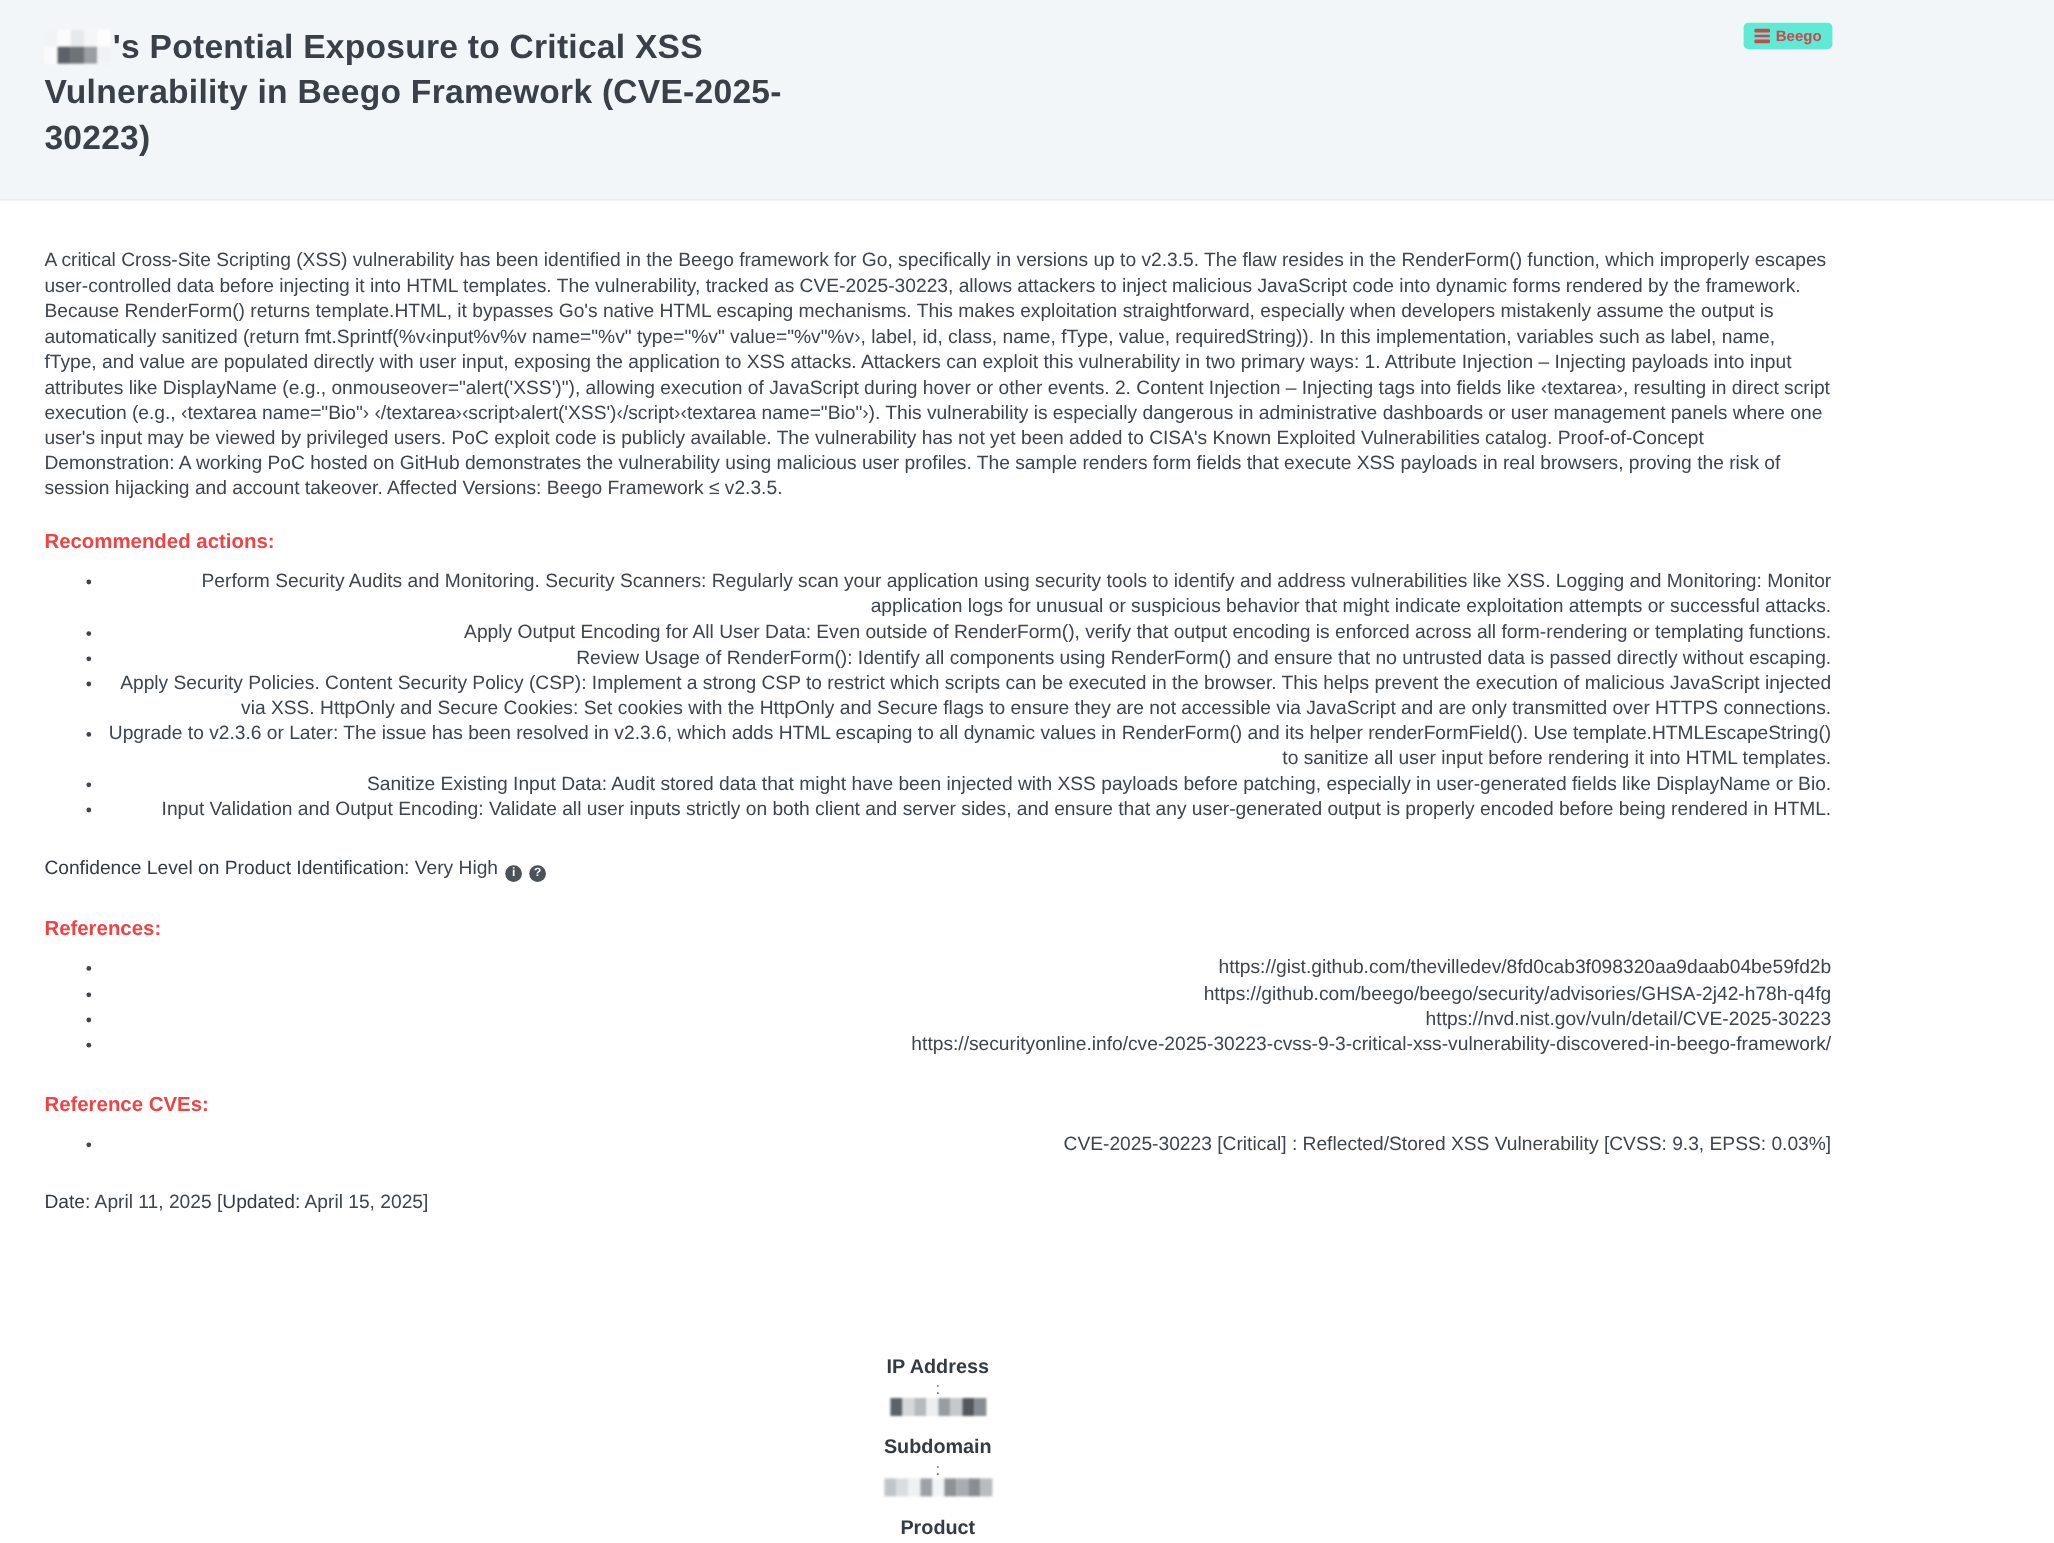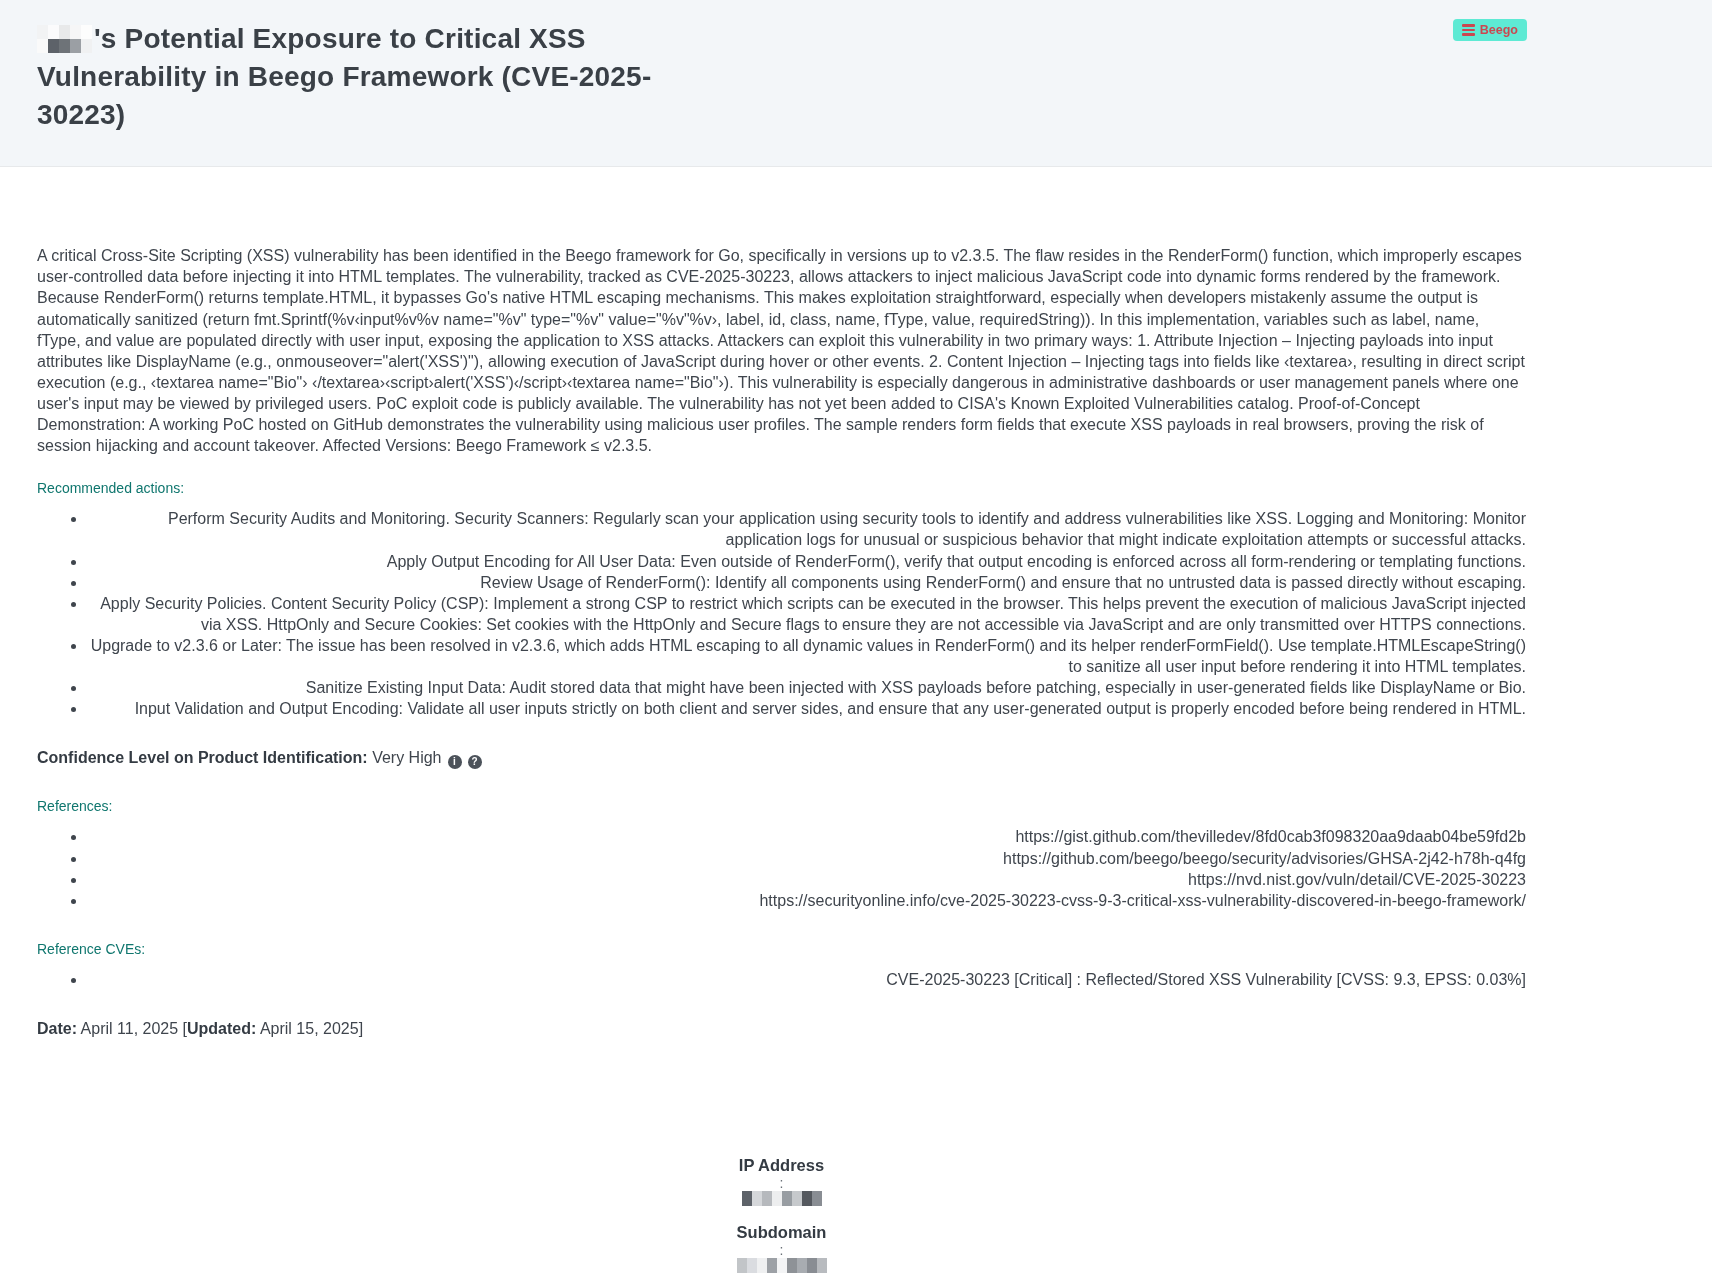--- a/index.html
+++ b/index.html
@@ -1,20 +1,20 @@
 <!DOCTYPE html>
 <html><head>
 <meta charset="utf-8">
 <style>
   html,body { margin:0; padding:0; background:#ffffff; }
   .page {
     width:1712px; height:1286px; box-sizing:border-box;
     display:flex; flex-direction:column;
     font-family:"Liberation Sans", sans-serif;
-    color:#3F454D; background:#ffffff; overflow:hidden;gap:38px;
+    color:#3F454D; background:#ffffff; overflow:hidden;
   }
   
   .header {
     background:#F3F6F9; border-bottom:1px solid #E7E9EB;
     padding:20px 37px 32px 37px; position:relative; flex:0 0 auto;
   }
   .title {
     margin:0; font-size:28px; font-weight:600; line-height:1.36;
     color:#3A4047; max-width:700px; letter-spacing:0.2px;
   }
@@ -28,25 +28,25 @@
     font-size:12.5px; font-weight:700;
     border-radius:4px; padding:4px 9px;
     display:flex; align-items:center; gap:5px;
   }
   .burger { width:13px; display:flex; flex-direction:column; gap:2px; }
   .burger i { height:2.5px; background:#CB4750; border-radius:1px; display:block; }
 
   
   .content { flex:1 1 auto; padding:40px 186px 0 37px; box-sizing:border-box; }
   .desc { margin:0 0 24px 0; font-size:16px; line-height:1.32; color:#3F454D; }
-  .sec-h { margin:0 0 12px 0; font-size:14px; font-weight:400; color:#0f766e; }
+  .sec-h { margin:0 0 12px 0; font-size:17px; font-weight:700; color:#ef4444; }
   ul.blist { margin:0 0 30px 0; padding-left:50px; font-size:16px; line-height:1.32; color:#3F454D; }
   ul.blist li { margin:0; padding-left:2px;text-align:right; }
   .confidence { margin:0 0 31px 0; font-size:16px; }
-  .confidence b, .date-line b { font-weight:700; color:#343B43; }
+  .confidence b, .date-line b { font-weight:400; color:#343B43; }
   .icon-circle {
     width:14px; height:14px; border-radius:50%;
     background:#4C525A; color:#fff; font-size:10px; font-weight:700;
     display:inline-flex; align-items:center; justify-content:center;
     margin-left:6px; position:relative; top:2px;
   }
   .date-line { margin:0; font-size:16px; }
   .details { margin-top:118px; }
   .detail-row { display:flex; align-items:center; font-size:16.5px; margin-bottom:17px;flex-direction:column; }
   .detail-label { font-weight:700; color:#343B43; }

